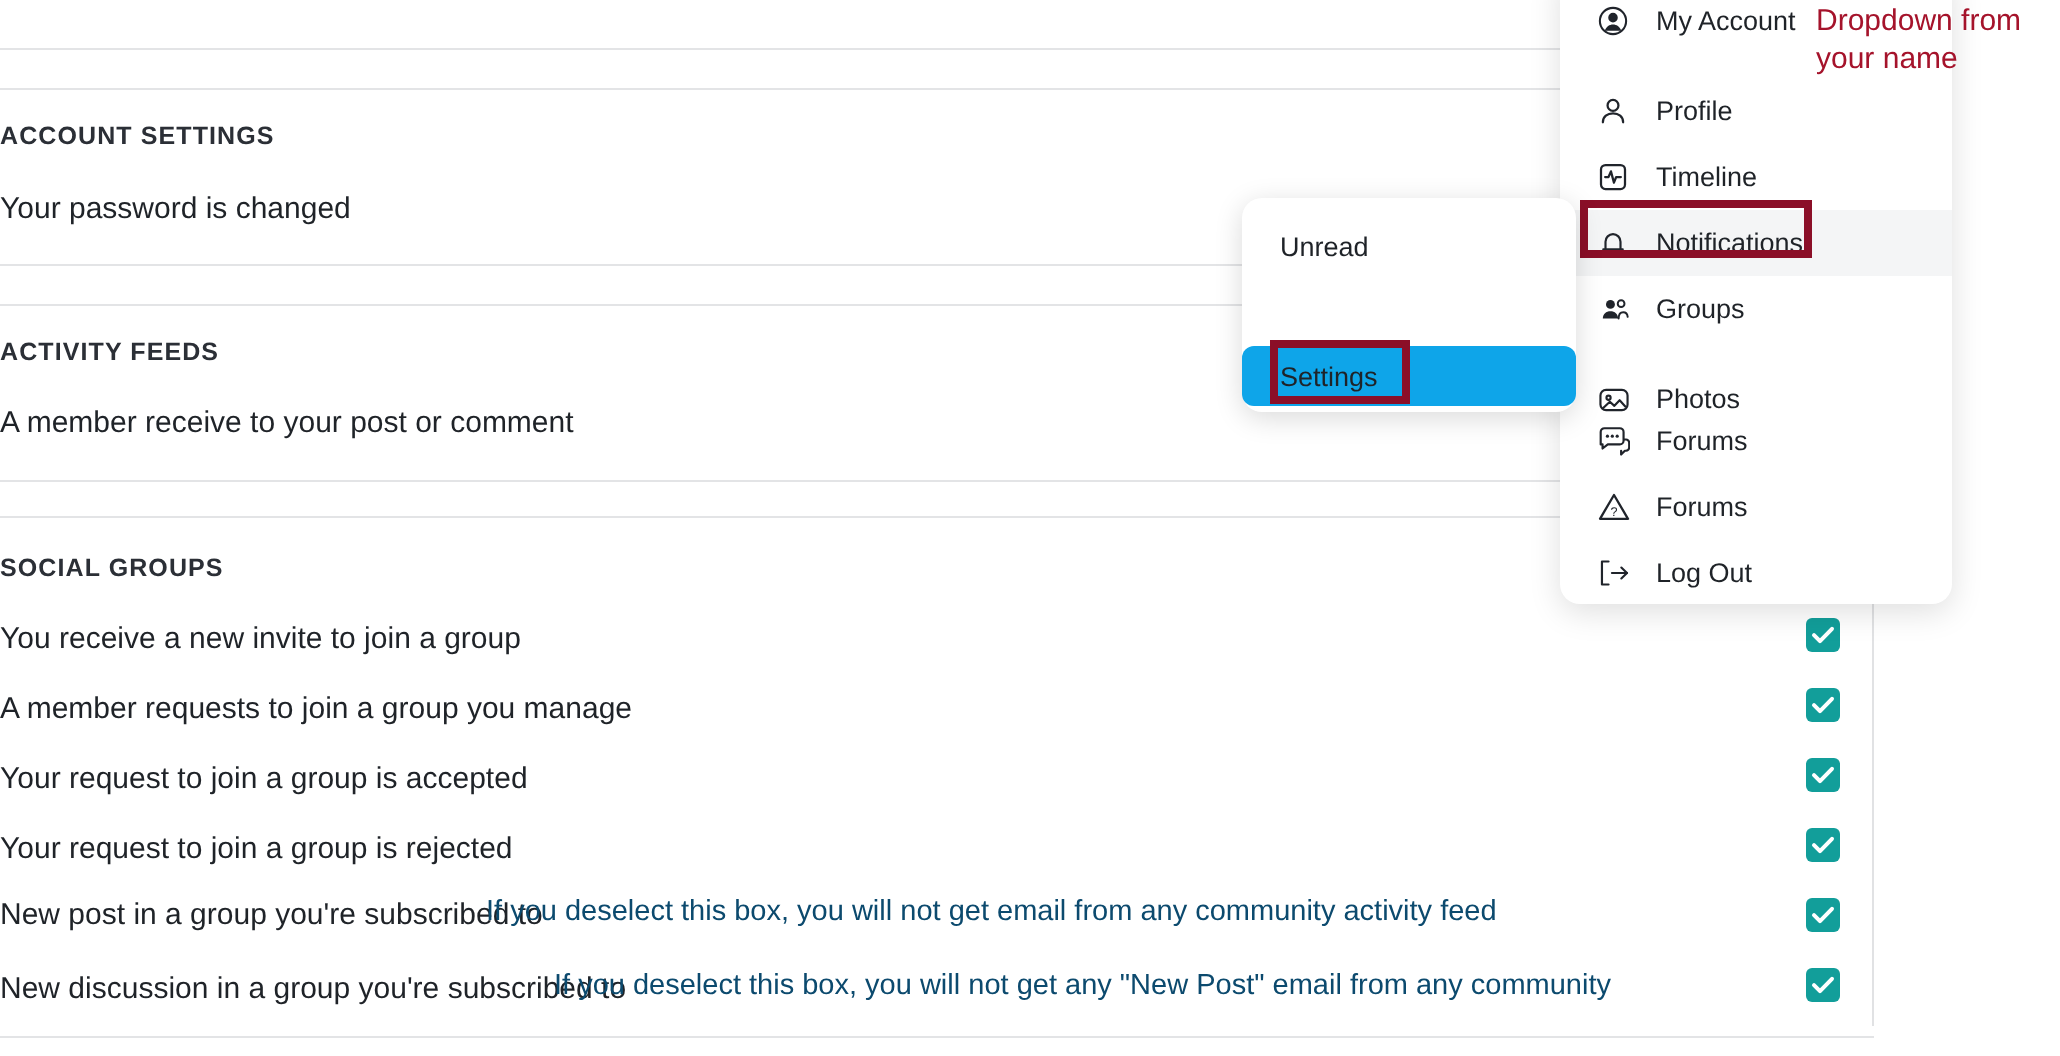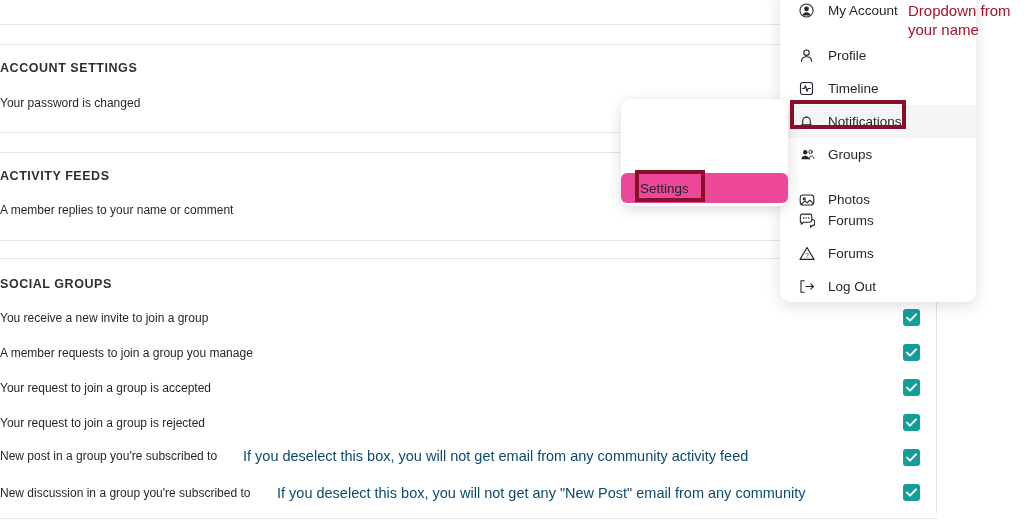--- a/index.html
+++ b/index.html
@@ -17,21 +17,21 @@
 
   .divider { position: absolute; left: 0; width: 937px; height: 1px; background: #e3e4e6; }
 
   .sec-head {
     position: absolute; left: 0;
     font-size: 12.5px; font-weight: 700; letter-spacing: .55px;
     color: #2b2f36; text-transform: uppercase; white-space: nowrap;
   }
   .row-label {
     position: absolute; left: 0;
-    font-size: 12px; color: #1f2328; white-space: nowrap;
+    font-size: 15px; color: #1f2328; white-space: nowrap;
   }
   .row-note {
     position: absolute;
     font-size: 14.5px; color: #0c4a6e; white-space: nowrap;
   }
 
   
   .top-crumb {
     position: absolute; left: 105px; top: -9px;
     font-size: 14px; color: #3b6fb6; white-space: nowrap;
@@ -85,21 +85,21 @@
   .sub-menu {
     position: absolute; left: 621px; top: 99px; width: 167px; height: 107px;
     background: #ffffff; border-radius: 10px;
     box-shadow: 0 3px 14px rgba(0,0,0,.15);
   }
   .sub-item {
     position: absolute; left: 0; width: 167px; height: 30px;
     display: flex; align-items: center; padding-left: 19px;
     font-size: 13.5px; color: #1f2328;
   }
-  .sub-item.hovered { background: #ec4899; border-radius: 6px; }
+  .sub-item.hovered { background: #0ea5e9; border-radius: 6px; }
 
   
   .dropdown-note {
     position: absolute; left: 908px; top: 1px;
     font-size: 15px; line-height: 19px; color: #a5132b;
     width: 130px;
   }
 </style>
 </head>
 <body>
@@ -114,21 +114,21 @@
     <div class="divider" style="top:132px"></div>
     <div class="divider" style="top:152px"></div>
     <div class="divider" style="top:240px"></div>
     <div class="divider" style="top:258px"></div>
     <div class="divider" style="top:518px"></div>
 
     <div class="sec-head" style="top:61px">ACCOUNT SETTINGS</div>
     <div class="row-label" style="top:96px">Your password is changed</div>
 
     <div class="sec-head" style="top:169px">ACTIVITY FEEDS</div>
-    <div class="row-label" style="top:203px">A member replies to your name or comment</div>
+    <div class="row-label" style="top:203px">A member receive to your post or comment</div>
 
     <div class="sec-head" style="top:277px">SOCIAL GROUPS</div>
 
     <div class="row-label" style="top:311px">You receive a new invite to join a group</div>
     <div class="row-label" style="top:346px">A member requests to join a group you manage</div>
     <div class="row-label" style="top:381px">Your request to join a group is accepted</div>
     <div class="row-label" style="top:416px">Your request to join a group is rejected</div>
     <div class="row-label" style="top:449px">New post in a group you're subscribed to</div>
     <div class="row-label" style="top:486px">New discussion in a group you're subscribed to</div>
 
@@ -268,20 +268,23 @@
             <path d="M12.4 4.6l3 2.9-3 2.9"></path>
         </svg>
       </span>
       <span class="mi-label">Log Out</span>
     </div>
   </div>
 
   <div class="hl-box" style="left:790px; top:100px; width:116px; height:29px;"></div>
 
   <div class="sub-menu">
+    <div class="sub-item" style="top:9px">
+      <span>Unread</span>
+    </div>
     <div class="sub-item hovered" style="top:74px">
       <span>Settings</span>
     </div>
   </div>
 
   <div class="hl-box" style="left:635px; top:170px; width:70px; height:32px;"></div>
 
   <div class="dropdown-note">
     <div>Dropdown from</div>
     <div>your name</div>

